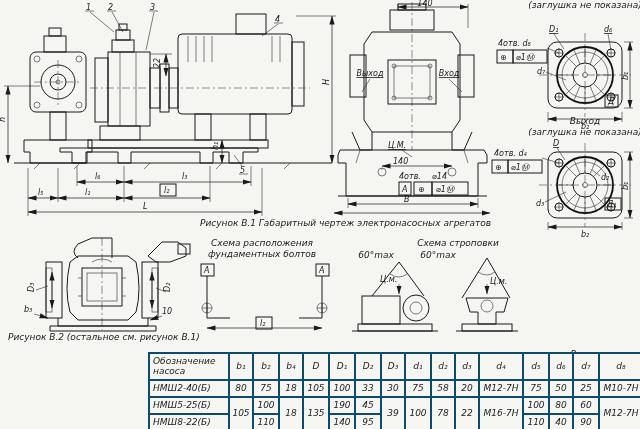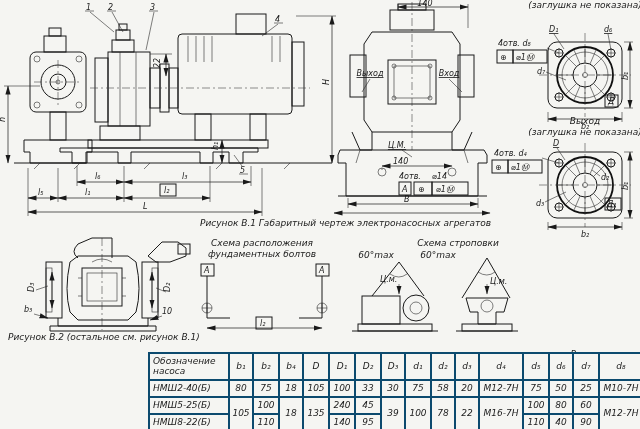--- a/index.html
+++ b/index.html
@@ -448,21 +448,21 @@
       <td>50</td>
       <td>25</td>
       <td>М10-7Н</td>
     </tr>
     <tr>
       <td class="namecol">НМШ5-25(Б)</td>
       <td rowspan="2">105</td>
       <td>100</td>
       <td rowspan="2">18</td>
       <td rowspan="2">135</td>
-      <td>240</td>
+      <td>190</td>
       <td>45</td>
       <td rowspan="2">39</td>
       <td rowspan="2">100</td>
       <td rowspan="2">78</td>
       <td rowspan="2">22</td>
       <td rowspan="2">М16-7Н</td>
       <td>100</td>
       <td>80</td>
       <td>60</td>
       <td rowspan="2">М12-7Н</td>

